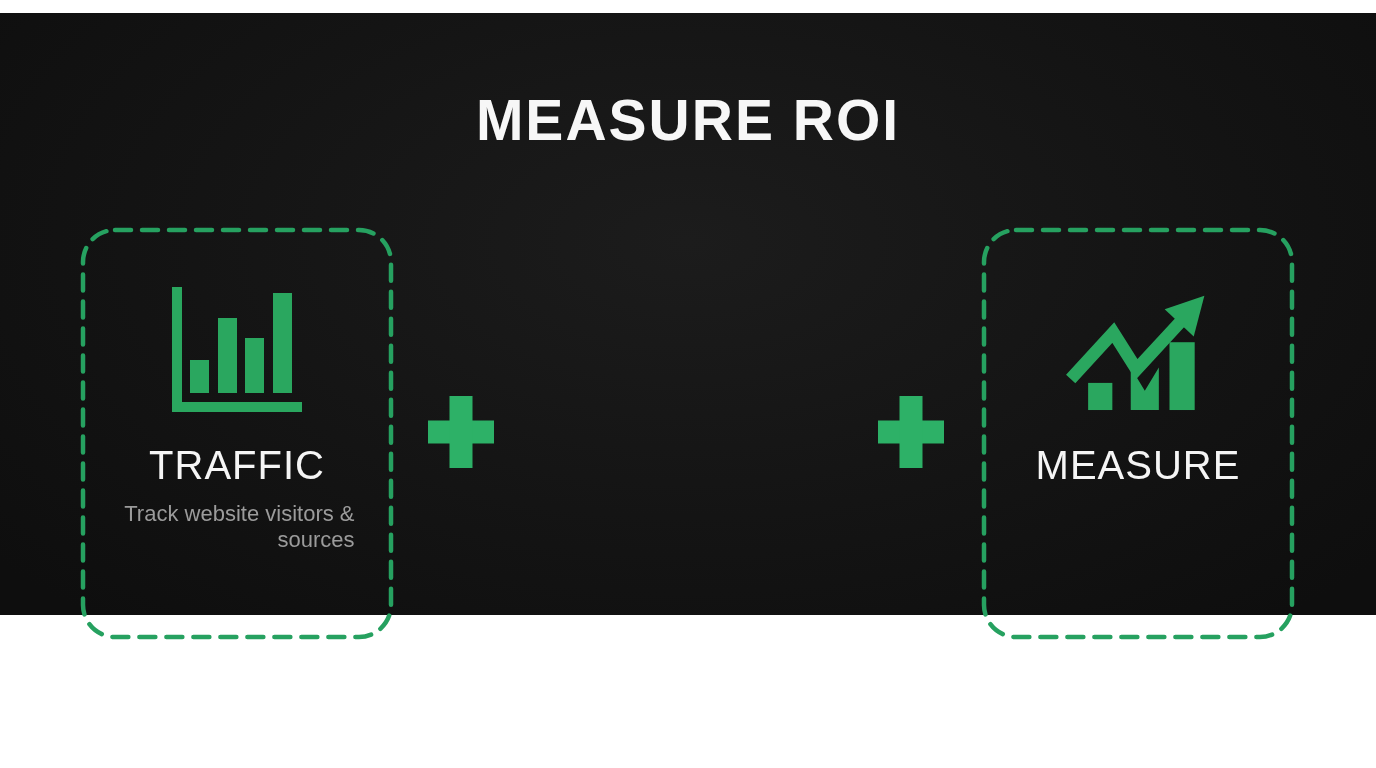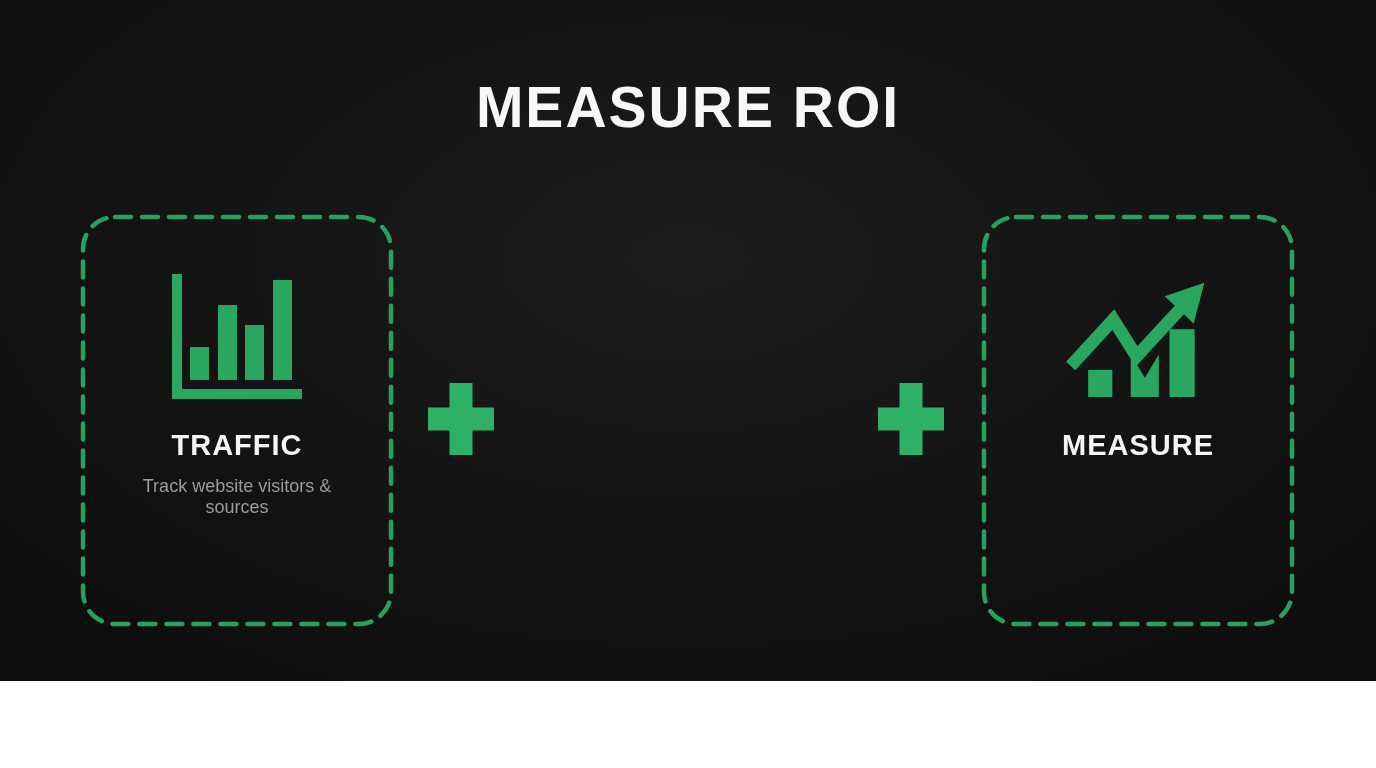--- a/index.html
+++ b/index.html
@@ -12,22 +12,23 @@
     --description:#9b9b9b;
   }
   html,body{margin:0;padding:0;}
   body{
     width:1376px;height:768px;
     font-family:"Liberation Sans", sans-serif;
     overflow:hidden;
   }
   .canvas{
     position:relative;
-    width:1376px;height:681px;
+    width:1376px;height:602px;
     background:radial-gradient(ellipse 900px 500px at 50% 38%, #1c1c1c 0%, var(--background) 55%, #0e0e0e 100%);
+    margin-top:13px;
   }
   .main-title{
     position:absolute;
     top:74px;left:0;width:100%;
     text-align:center;
     color:var(--title);
     font-size:57px;
     font-weight:800;
     letter-spacing:2px;
     margin:0;
@@ -56,31 +57,31 @@
   .icon-box{
     height:140px;
     display:flex;align-items:center;justify-content:center;
   }
   .icon-shape{fill:var(--accent);}
   .icon-stroke{stroke:var(--accent);fill:none;}
   .icon-carve{stroke:var(--background);fill:none;}
   .card-label{
     margin-top:24px;
     color:var(--card-title);
-    font-size:29px;
-    font-weight:700;
+    font-size:40px;
+    font-weight:400;
     letter-spacing:1px;
     line-height:1.1;
   }
   .card-description{
     margin-top:14px;
     max-width:235px;
-    text-align:center;
+    text-align:right;
     color:var(--description);
-    font-size:18px;
+    font-size:22px;
     line-height:1.2;
     font-weight:400;
   }
   .plus{
     position:absolute;
     width:66px;height:72px;
   }
   .plus rect{fill:var(--accent-bright);}
   #plus-1{left:428px;top:383px;}
   #plus-2{left:878px;top:383px;}

